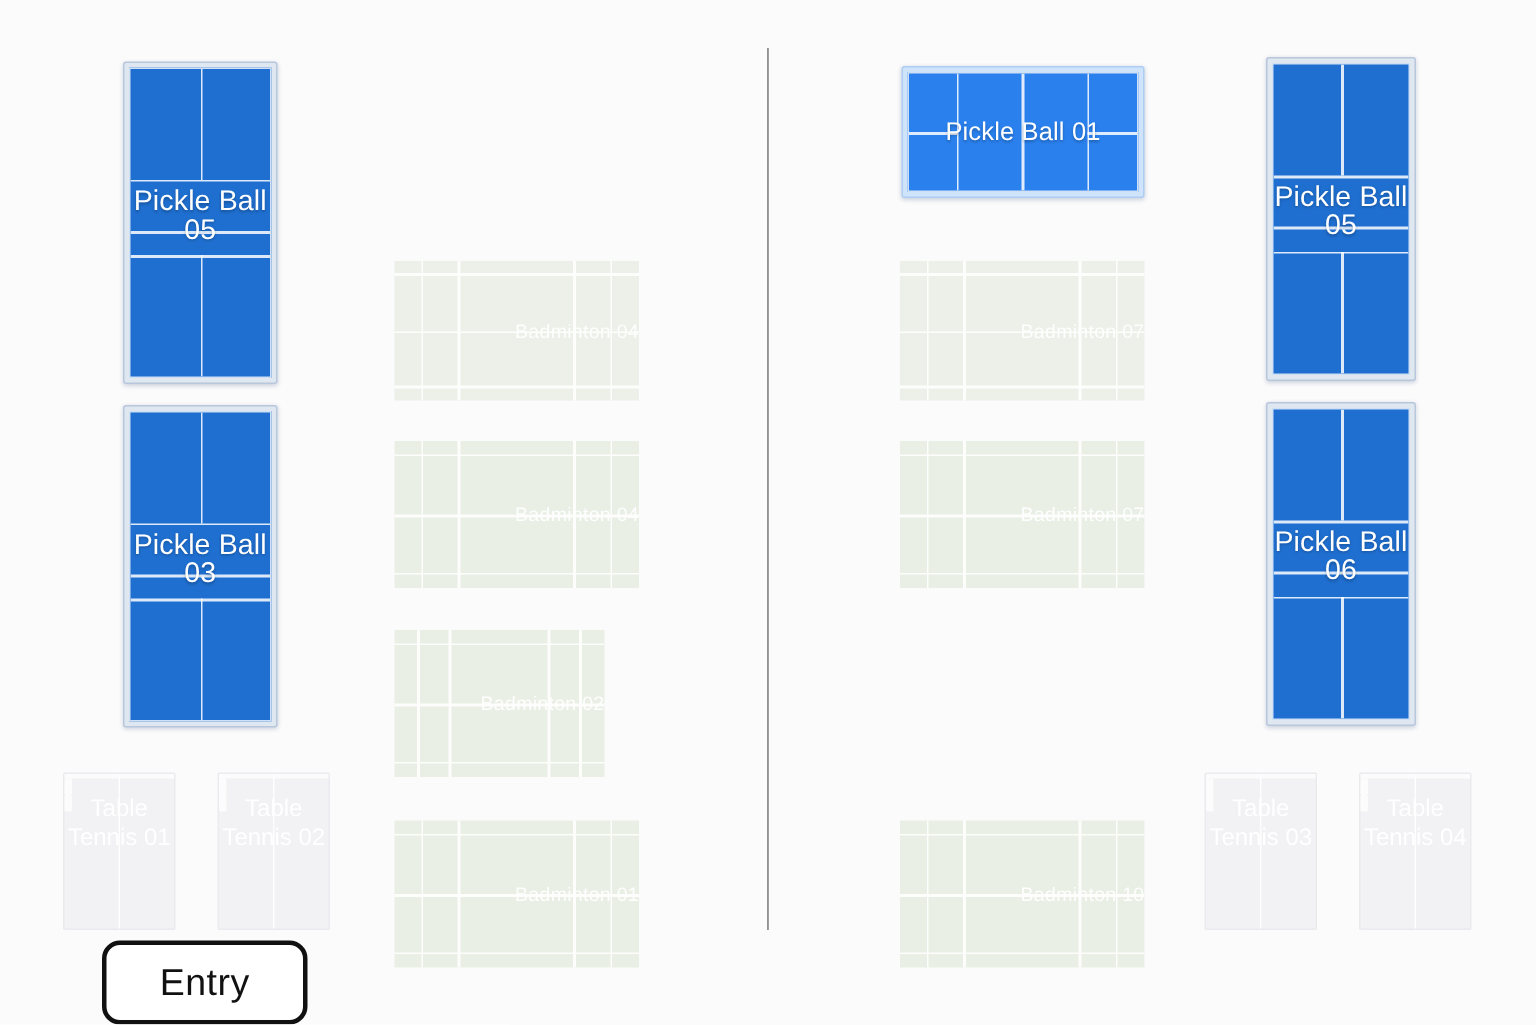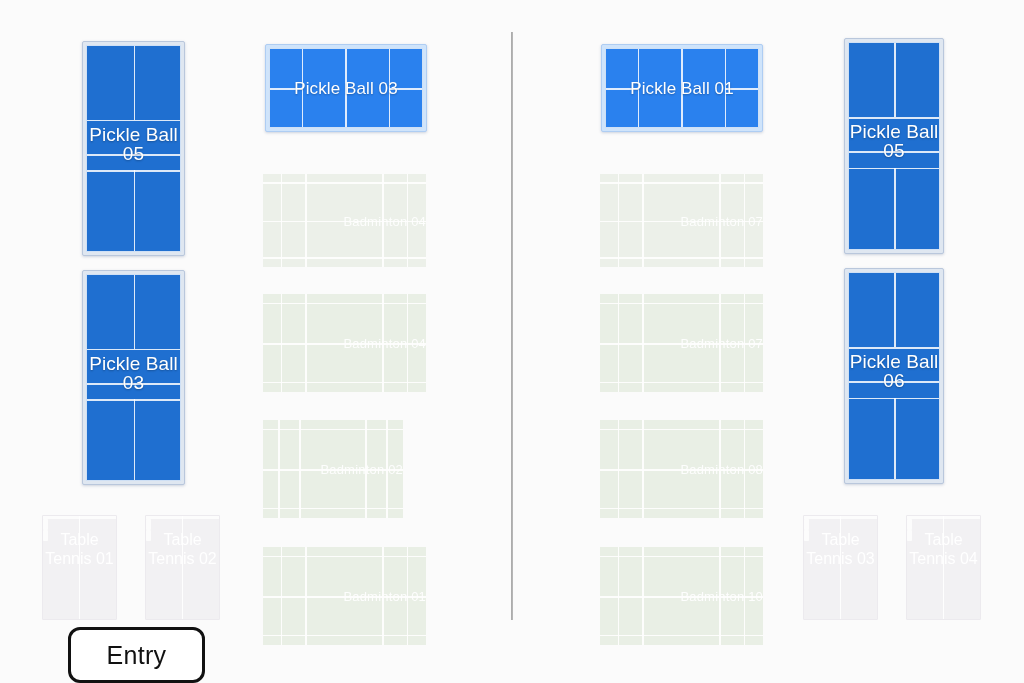--- a/index.html
+++ b/index.html
@@ -204,30 +204,20 @@
       <div class="pb-line net"></div>
       <div class="pb-line kitchen-bot"></div>
       <div class="pb-line cl-bot"></div>
       <div class="pb-label">
         <div>Pickle Ball</div>
         <div>06</div>
       </div>
     </div>
   </div>
 
-  <div class="node pb pb-h bright" style="left:265px; top:44px; width:162px; height:88px;">
-    <div class="pb-inner">
-      <div class="pb-line cl-left"></div>
-      <div class="pb-line kitchen-l"></div>
-      <div class="pb-line net-h"></div>
-      <div class="pb-line kitchen-r"></div>
-      <div class="pb-line cl-right"></div>
-      <div class="pb-label">Pickle Ball 03</div>
-    </div>
-  </div>
 
   <div class="node pb pb-h bright" style="left:601px; top:44px; width:162px; height:88px;">
     <div class="pb-inner">
       <div class="pb-line cl-left"></div>
       <div class="pb-line kitchen-l"></div>
       <div class="pb-line net-h"></div>
       <div class="pb-line kitchen-r"></div>
       <div class="pb-line cl-right"></div>
       <div class="pb-label">Pickle Ball 01</div>
     </div>
@@ -316,34 +306,20 @@
       <div class="bd-line long-b"></div>
       <div class="bd-line srv-l"></div>
       <div class="bd-line srv-r"></div>
       <div class="bd-line ctr-h"></div>
       <div class="bd-line ctr-h2"></div>
       <div class="net"></div>
       <div class="bd-label">Badminton 07</div>
     </div>
   </div>
 
-  <div class="node bd" style="left:600px; top:420px; width:163px; height:98px;">
-    <div class="bd-inner">
-      <div class="bd-line side-l"></div>
-      <div class="bd-line side-r"></div>
-      <div class="bd-line long-t"></div>
-      <div class="bd-line long-b"></div>
-      <div class="bd-line srv-l"></div>
-      <div class="bd-line srv-r"></div>
-      <div class="bd-line ctr-h"></div>
-      <div class="bd-line ctr-h2"></div>
-      <div class="net"></div>
-      <div class="bd-label">Badminton 08</div>
-    </div>
-  </div>
 
   <div class="node bd" style="left:600px; top:547px; width:163px; height:98px;">
     <div class="bd-inner">
       <div class="bd-line side-l"></div>
       <div class="bd-line side-r"></div>
       <div class="bd-line long-t"></div>
       <div class="bd-line long-b"></div>
       <div class="bd-line srv-l"></div>
       <div class="bd-line srv-r"></div>
       <div class="bd-line ctr-h"></div>

